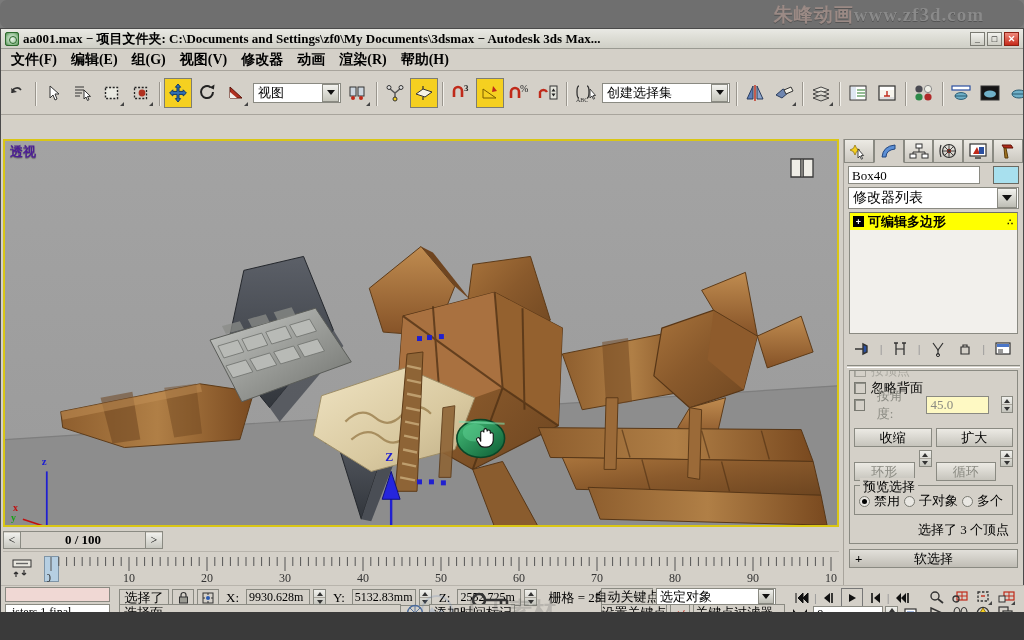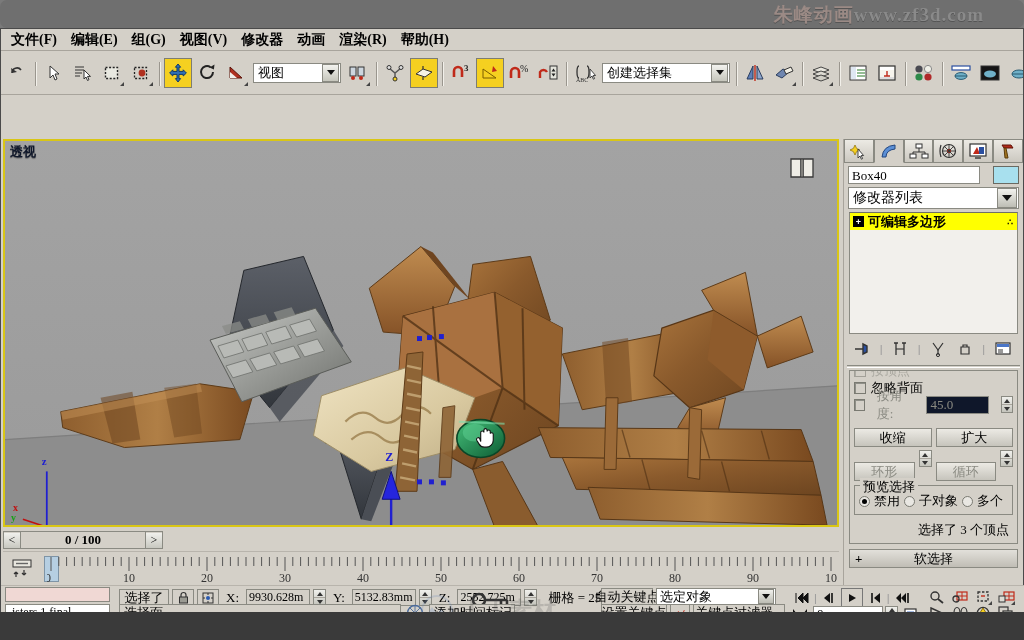--- a/index.html
+++ b/index.html
@@ -100,21 +100,21 @@
 
   svg{ display:block; }
 
   
   #vp-wrap{
     position:absolute; left:2px; top:110px; width:836px; height:388px;
     border:2px solid #d9c615; background:#9d9d9d; overflow:hidden;
   }
   #vp-canvas{ position:absolute; inset:0; }
   .vp-label{
-    position:absolute; left:5px; top:2px; color:#0f172a;
+    position:absolute; left:5px; top:2px; color:#4c1d95;
     font-family:"Liberation Serif", serif; font-size:13px; font-weight:bold;
     text-shadow:0 1px 1px #666; z-index:5;
   }
   .vp-book{
     position:absolute; right:22px; top:14px; z-index:5; opacity:.95;
   }
 
   
   .timeline-row{
     position:absolute; left:2px; top:500px; width:836px; height:22px;
@@ -192,21 +192,21 @@
   .rollup-divider{ height:3px; margin:4px 3px 2px 3px; border-top:1px solid #8a8a82; border-bottom:1px solid #fff; }
 
   .panel-body{
     margin:0 5px; background:#d4d0c8; border:1px solid #8a8a82;
     padding:3px 4px 4px 4px; position:relative; overflow:hidden;
   }
   .chk-row{ display:flex; align-items:center; gap:5px; height:17px; font-family:"Liberation Serif",serif; font-size:13px; }
   .chk{ width:12px; height:12px; background:#d4d0c8; border:1px solid #7a7a72; box-shadow:inset 1px 1px 0 #8f8f88; }
   .dim-text{ color:#8a8a82; }
   .num-field{
-    width:70px; height:18px; background:#0f172a; border:1px solid #8a8a82;
+    width:70px; height:18px; background:#fef9c3; border:1px solid #8a8a82;
     font-family:"Liberation Serif",serif; font-size:13px; color:#8a8a82;
     padding:0 3px; display:flex; align-items:center;
   }
   .spinner{
     width:13px; height:17px; display:flex; flex-direction:column;
     border:1px solid #8a8a82; background:linear-gradient(180deg,#f0f0ec,#c4c4bc);
   }
   .spinner div{ flex:1 1 auto; display:flex; align-items:center; justify-content:center; }
   .spinner div:first-child{ border-bottom:1px solid #a8a49c; }
   .spinner i{ border-left:3px solid transparent; border-right:3px solid transparent; display:block; }
@@ -308,20 +308,29 @@
 <div id="app">
 
   <div class="wm-top">
     <div class="wm-text">
       <span class="wm-cn">朱峰动画</span><span>www.zf3d.com</span>
     </div>
   </div>
 
   <div id="win">
 
+    <div class="titlebar">
+      <div class="app-icon"></div>
+      <div class="title-text">aa001.max        − 项目文件夹: C:\Documents and Settings\zf0\My Documents\3dsmax        − Autodesk 3ds Max...</div>
+      <div class="win-btns">
+        <div class="win-btn">_</div>
+        <div class="win-btn">□</div>
+        <div class="win-btn close">✕</div>
+      </div>
+    </div>
 
     <div class="menubar">
       <div class="menu-item">文件(F)</div>
       <div class="menu-item">编辑(E)</div>
       <div class="menu-item">组(G)</div>
       <div class="menu-item">视图(V)</div>
       <div class="menu-item">修改器</div>
       <div class="menu-item">动画</div>
       <div class="menu-item">渲染(R)</div>
       <div class="menu-item">帮助(H)</div>

